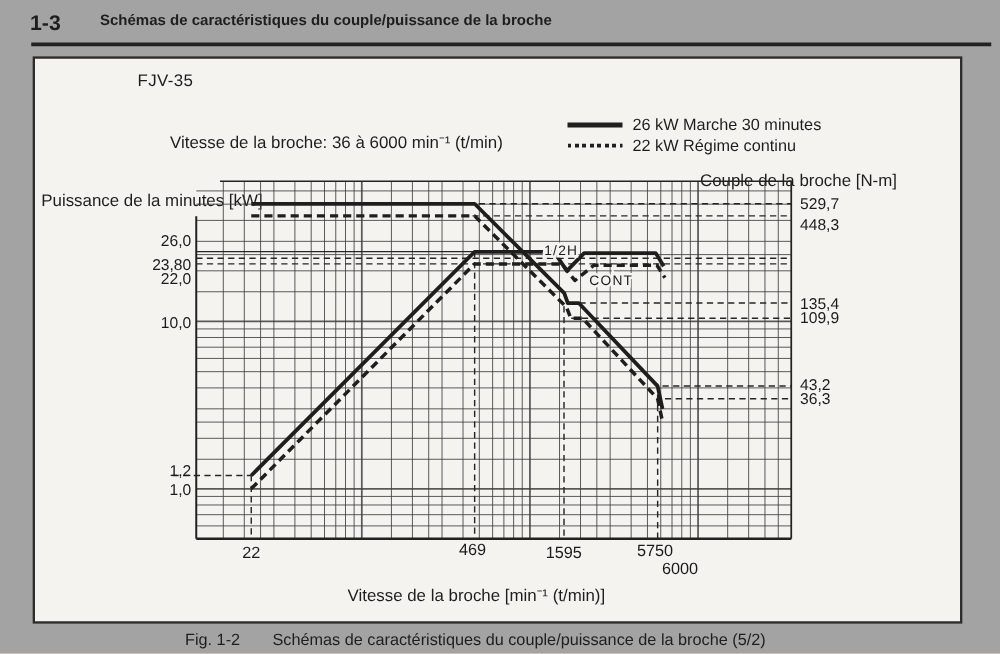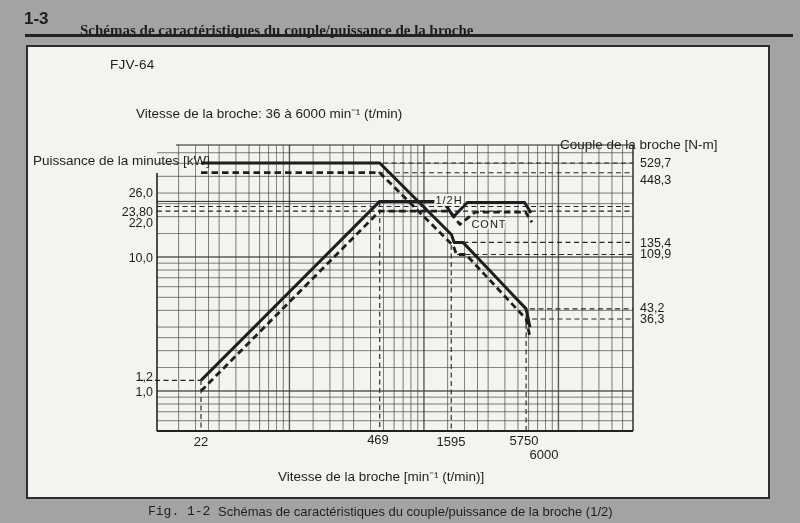--- a/index.html
+++ b/index.html
@@ -1,53 +1,63 @@
 <!DOCTYPE html>
 <html><head>
 <meta charset="utf-8">
 <style>
   html,body{margin:0;padding:0;}
   body{width:800px;height:523px;background:#e9e8e4;font-family:"Liberation Sans",sans-serif;color:#1e1e1e;position:relative;overflow:hidden;}
   .page{position:absolute;inset:0;background:#a3a3a3;}
   .heading{position:absolute;top:9px;left:0;width:800px;}
   .heading .num{position:absolute;left:24px;top:0;font-size:17px;font-weight:bold;}
-  .heading .ttl{position:absolute;left:80px;top:13px;font-size:15px;font-weight:bold;font-family:Liberation Serif, serif;}
+  .heading .ttl{position:absolute;left:80px;top:0;font-size:12px;font-weight:bold;}
   .heading-rule{position:absolute;left:25px;top:34px;width:768px;height:3px;background:#222;}
   .figbox{position:absolute;left:26px;top:45px;width:744px;height:454px;border:2.5px solid #2d2d2d;background:#f4f3ef;box-sizing:border-box;}
   .abs{position:absolute;white-space:nowrap;}
   .model{left:82px;top:10px;font-size:13.5px;letter-spacing:.3px;}
   .subtitle{left:108px;top:57px;font-size:13.5px;}
   .ylabel-left{left:5px;top:106px;font-size:13.5px;}
   .ylabel-right{left:532px;top:90px;font-size:13.5px;}
   .xlabel{left:250px;top:420px;width:200px;font-size:13.5px;text-align:center;white-space:nowrap;}
   .legend{left:426px;top:44px;font-size:13px;}
   .legend .row{display:flex;align-items:center;height:17px;}
   .legend .samp{width:44px;margin-right:8px;flex:0 0 auto;}
   .samp-solid{height:0;border-top:4px solid #1f1f1f;}
   .samp-dotted{height:3px;background:repeating-linear-gradient(90deg,#1f1f1f 0 3px,transparent 3px 6px);}
   .caption{position:absolute;top:504px;left:0;width:800px;font-size:13px;}
-  .caption .fig{position:absolute;left:148px;top:0;font-family:Liberation Mono, monospace;}
+  .caption .fig{position:absolute;left:148px;top:0;}
   .caption .txt{position:absolute;left:218px;top:0;}
   svg text{font-family:"Liberation Sans",sans-serif;fill:#1c1c1c;}
 </style>
 </head>
 <body>
 
 <div class="page">
 
   <div class="heading">
     <span class="num">1-3</span>
     <span class="ttl">Schémas de caractéristiques du couple/puissance de la broche</span>
   </div>
   <div class="heading-rule"></div>
 
   <div class="figbox">
-    <div class="abs model">FJV-64</div>
+    <div class="abs model">FJV-35</div>
     <div class="abs subtitle">Vitesse de la broche: 36 à 6000 min⁻¹ (t/min)</div>
 
+    <div class="abs legend">
+      <div class="row">
+        <span class="samp samp-solid"></span>
+        <span>26 kW Marche 30 minutes</span>
+      </div>
+      <div class="row">
+        <span class="samp samp-dotted"></span>
+        <span>22 kW Régime continu</span>
+      </div>
+    </div>
 
     <div class="abs ylabel-left">Puissance de la minutes [kW]</div>
     <div class="abs ylabel-right">Couple de la broche [N-m]</div>
     <div class="abs xlabel">Vitesse de la broche [min⁻¹ (t/min)]</div>
 
     <svg id="chart" width="744" height="454" viewBox="0 0 744 454" style="position:absolute;left:-2.5px;top:-2.5px;">
         <line x1="152.6284237724024" y1="100" x2="152.6284237724024" y2="386" stroke="#3f3f3f" stroke-width="0.8" opacity="0.85"></line>
         <line x1="169.43268384621874" y1="100" x2="169.43268384621874" y2="386" stroke="#3f3f3f" stroke-width="0.8" opacity="0.85"></line>
         <line x1="182.46708059580234" y1="100" x2="182.46708059580234" y2="386" stroke="#3f3f3f" stroke-width="0.8" opacity="0.85"></line>
         <line x1="193.11695818920785" y1="100" x2="193.11695818920785" y2="386" stroke="#3f3f3f" stroke-width="0.8" opacity="0.85"></line>
@@ -146,15 +156,15 @@
         <text x="425" y="401" text-anchor="middle" font-size="13">1595</text>
         <text x="498" y="400" text-anchor="middle" font-size="13">5750</text>
         <text x="518" y="414" text-anchor="middle" font-size="13">6000</text>
         <text x="423" y="159" text-anchor="middle" font-size="11" style="paint-order:stroke;stroke:#f4f3ef;stroke-width:4px;letter-spacing:1px">1/2H</text>
         <text x="463" y="183" text-anchor="middle" font-size="11" style="paint-order:stroke;stroke:#f4f3ef;stroke-width:4px;letter-spacing:1px">CONT</text>
       </svg>
   </div>
 
   <div class="caption">
     <span class="fig">Fig. 1-2</span>
-    <span class="txt">Schémas de caractéristiques du couple/puissance de la broche (1/2)</span>
+    <span class="txt">Schémas de caractéristiques du couple/puissance de la broche (5/2)</span>
   </div>
 </div>
 
 </body></html>

